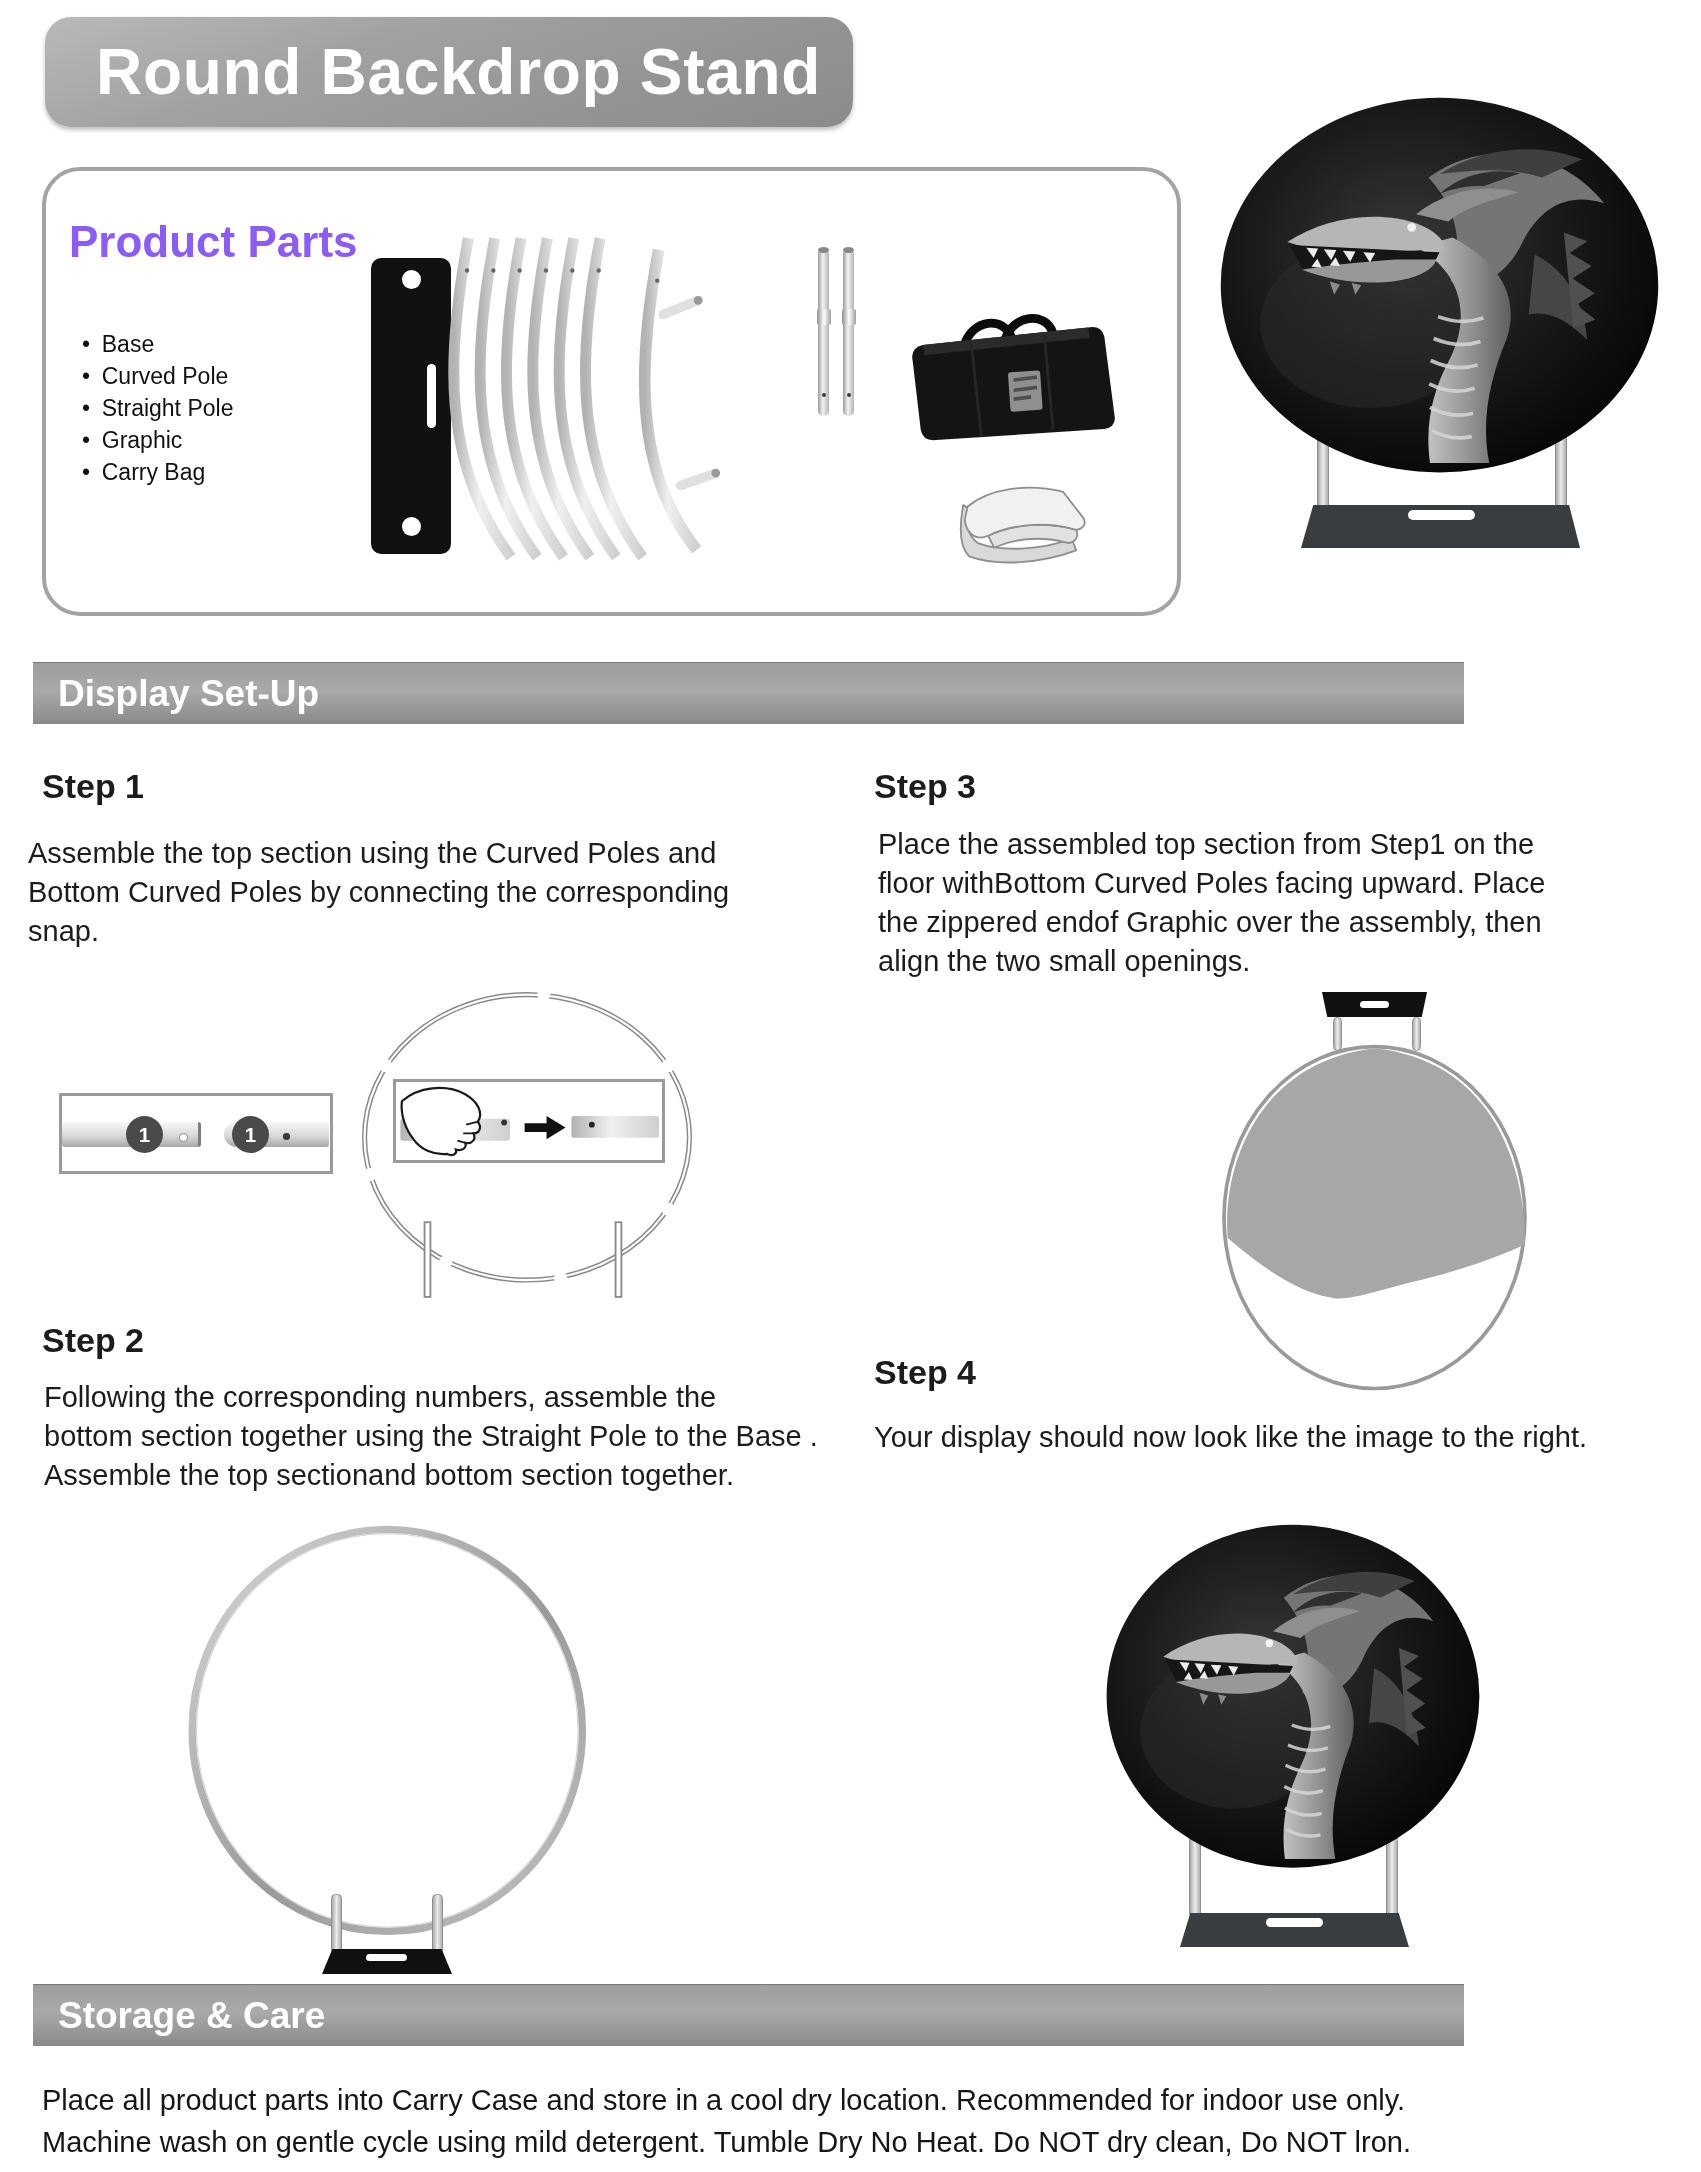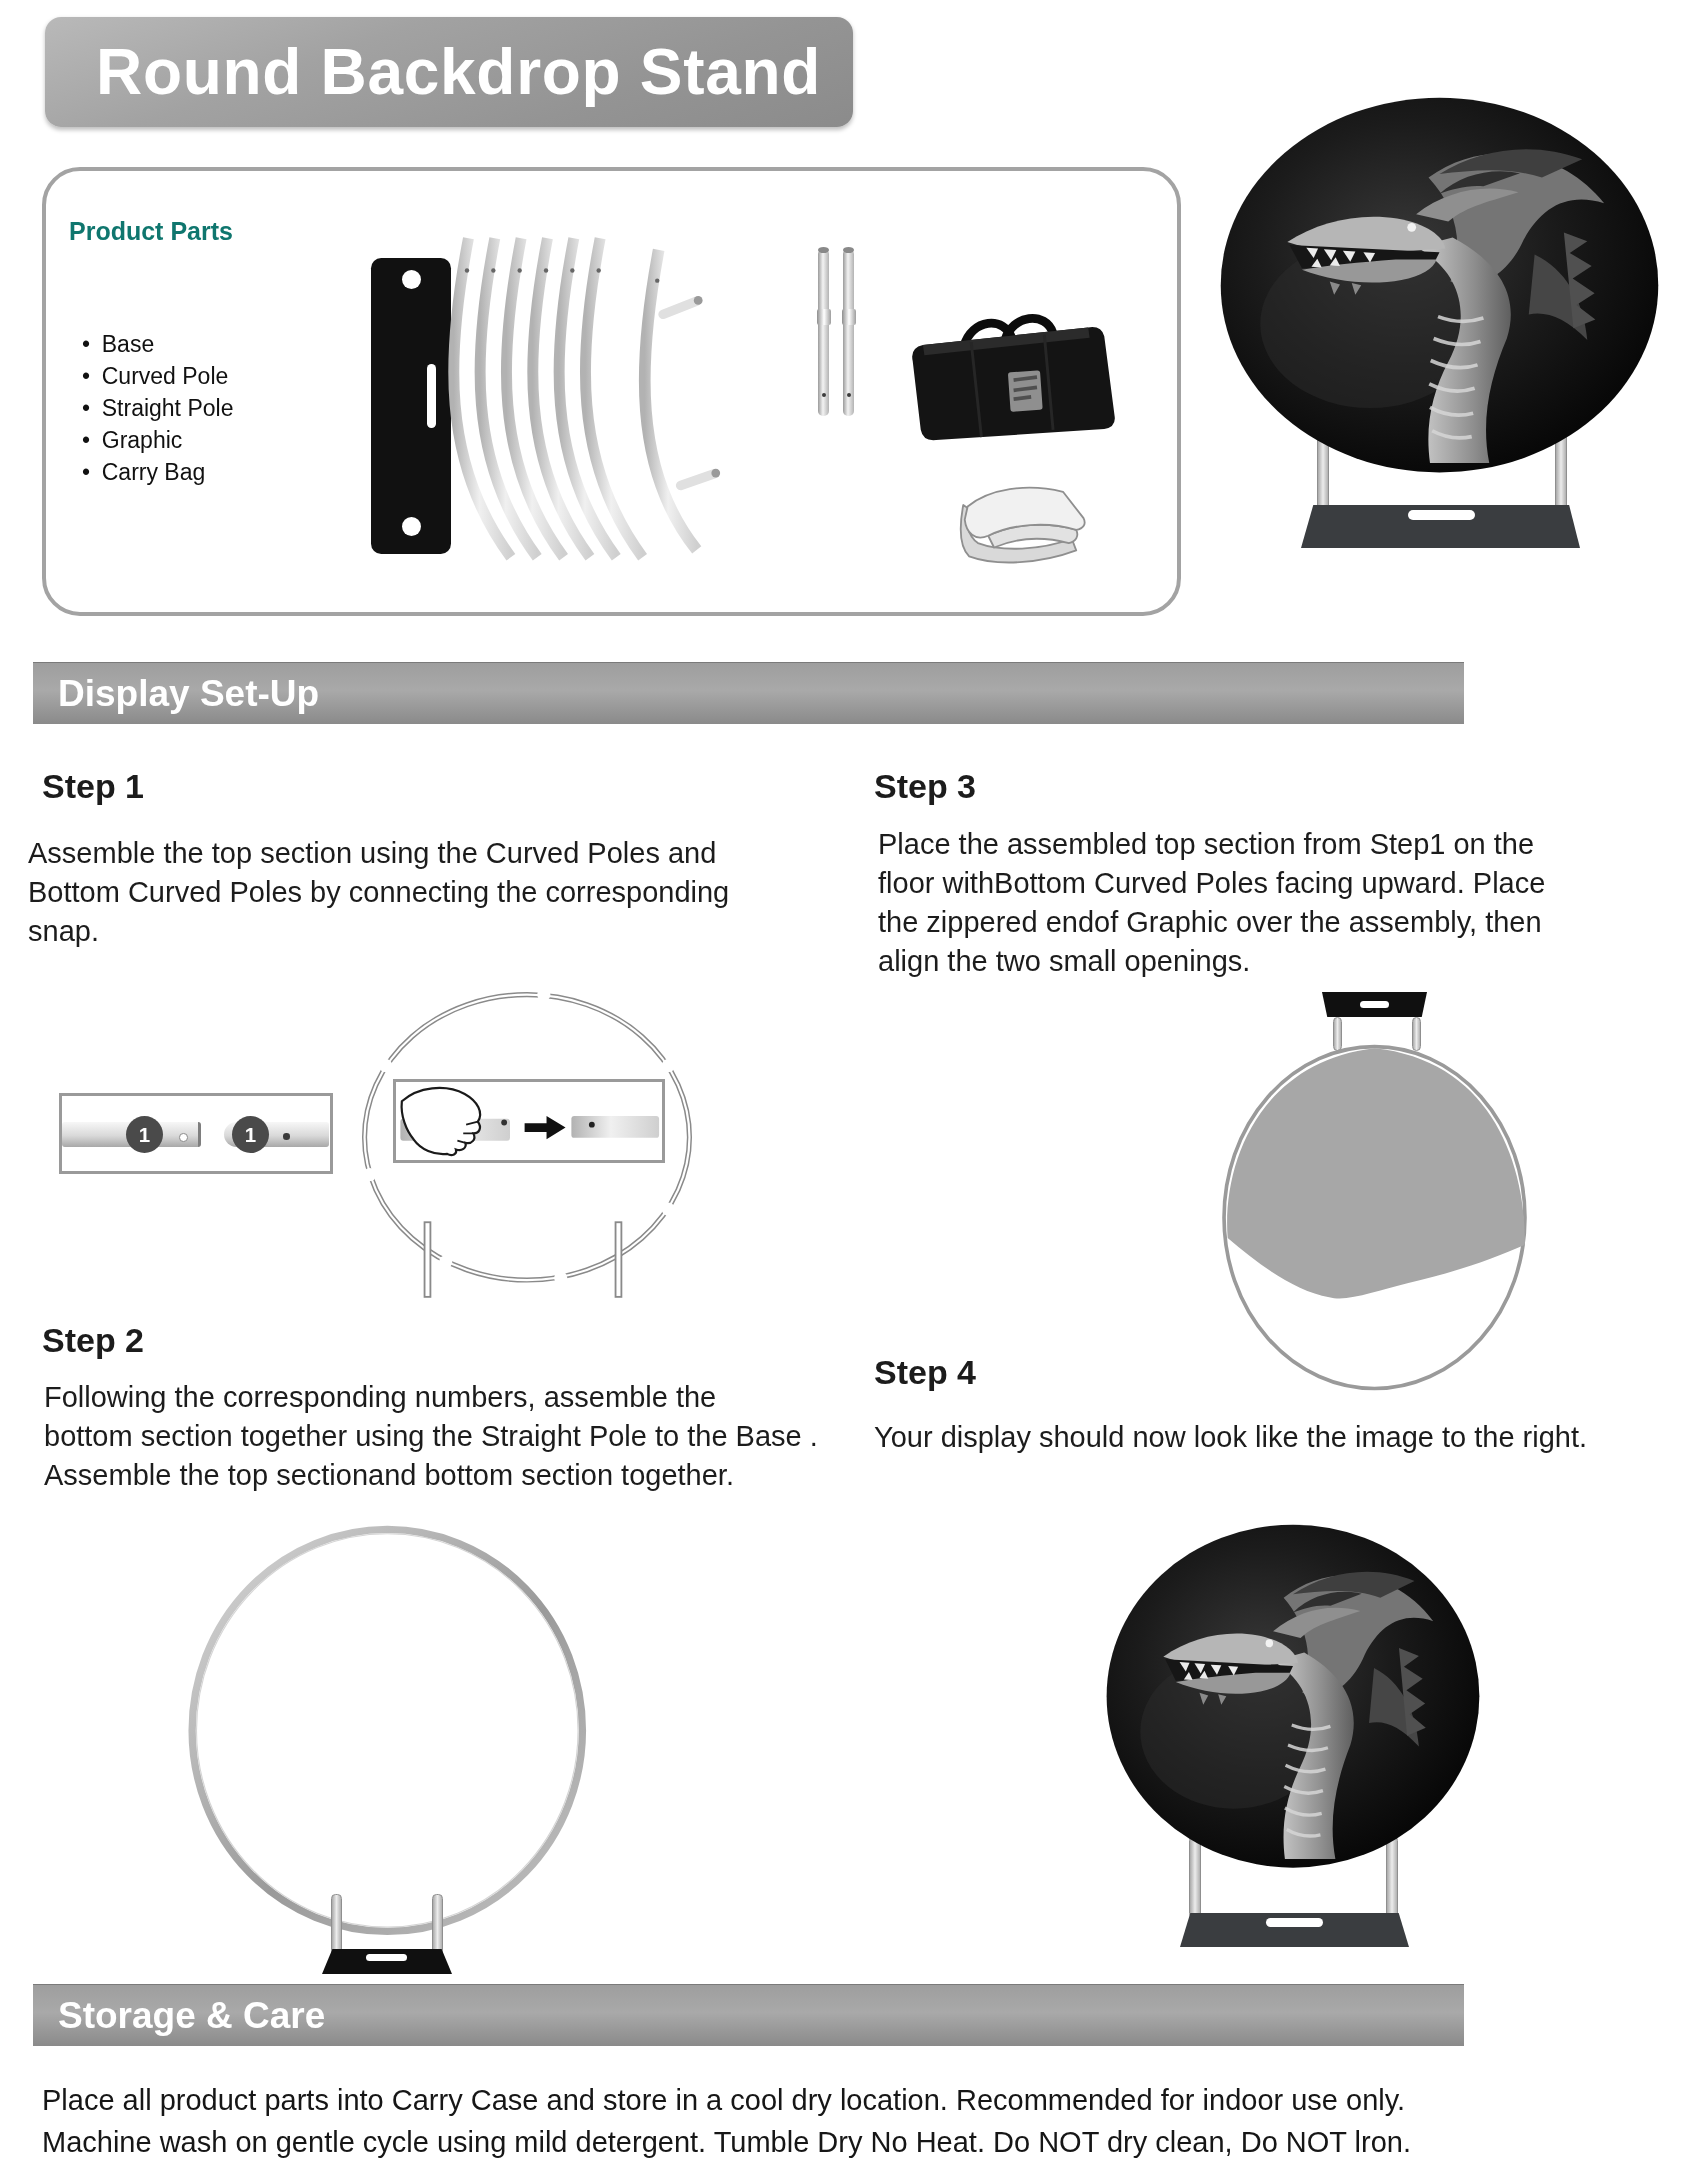--- a/index.html
+++ b/index.html
@@ -1,32 +1,32 @@
 <!DOCTYPE html>
 <html style="font-size:11.7px"><head>
 <meta charset="utf-8">
 <style>
   html,body{margin:0;padding:0;background:#ffffff;}
   #page{position:relative;width:1701px;height:2172px;background:#fff;overflow:hidden;
         font-family:"Liberation Sans",sans-serif;color:#1c1c1c;}
   .abs{position:absolute;}
 
   
-  .title-banner{left:45px;top:17px;width:808px;height:110px;border-radius:16px;
+  .title-banner{left:45px;top:17px;width:808px;height:110px;border-radius:26px;
     background:linear-gradient(160deg,#b9b9b9 0%,#a2a2a2 35%,#949494 70%,#8b8b8b 100%);
     box-shadow:0 2.2px 4.4px rgba(0,0,0,.25);display:flex;align-items:center;}
   .title-banner span{font-size:64px;font-weight:700;color:#fff;padding-left:51px;letter-spacing:0.7px;}
   .gray-banner{left:33px;width:1431px;height:61px;
     background:linear-gradient(180deg,#9e9e9e 0%,#a9a9a9 45%,#8a8a8a 100%);
     border-top:1.5px solid #7a7a7a;display:flex;align-items:center;}
   .gray-banner span{font-size:37px;font-weight:700;color:#fff;padding-left:25px;}
 
   
   .parts-box{left:42px;top:167px;width:1131px;height:441px;border:4.4px solid #a3a3a3;border-radius:38px;background:#fff;}
-  .parts-heading{left:69px;top:217px;font-size:25px;font-weight:700;color:#0f766e;}
+  .parts-heading{left:69px;top:217px;font-size:44px;font-weight:700;color:#8b5cf6;}
   .parts-list{left:70px;top:316px;list-style:none;margin:12px;padding:0;font-size:23px;line-height:32px;color:#111;}
   .parts-list li::before{content:"•";margin-right:11.7px;font-size:23px;}
 
   
   .base-plate{left:371px;top:258px;width:80px;height:296px;background:#111;border-radius:10.2px;}
   .bp-hole{position:absolute;width:19px;height:19px;border-radius:50%;background:#fff;left:31px;}
   .bp-slot{position:absolute;left:56px;top:106px;width:8.8px;height:64px;border-radius:4.4px;background:#fff;}
 
   
   .spole{width:11px;height:167px;border-radius:5.1px;background:linear-gradient(90deg,#9b9b9b,#f3f3f3 45%,#b3b3b3);}

